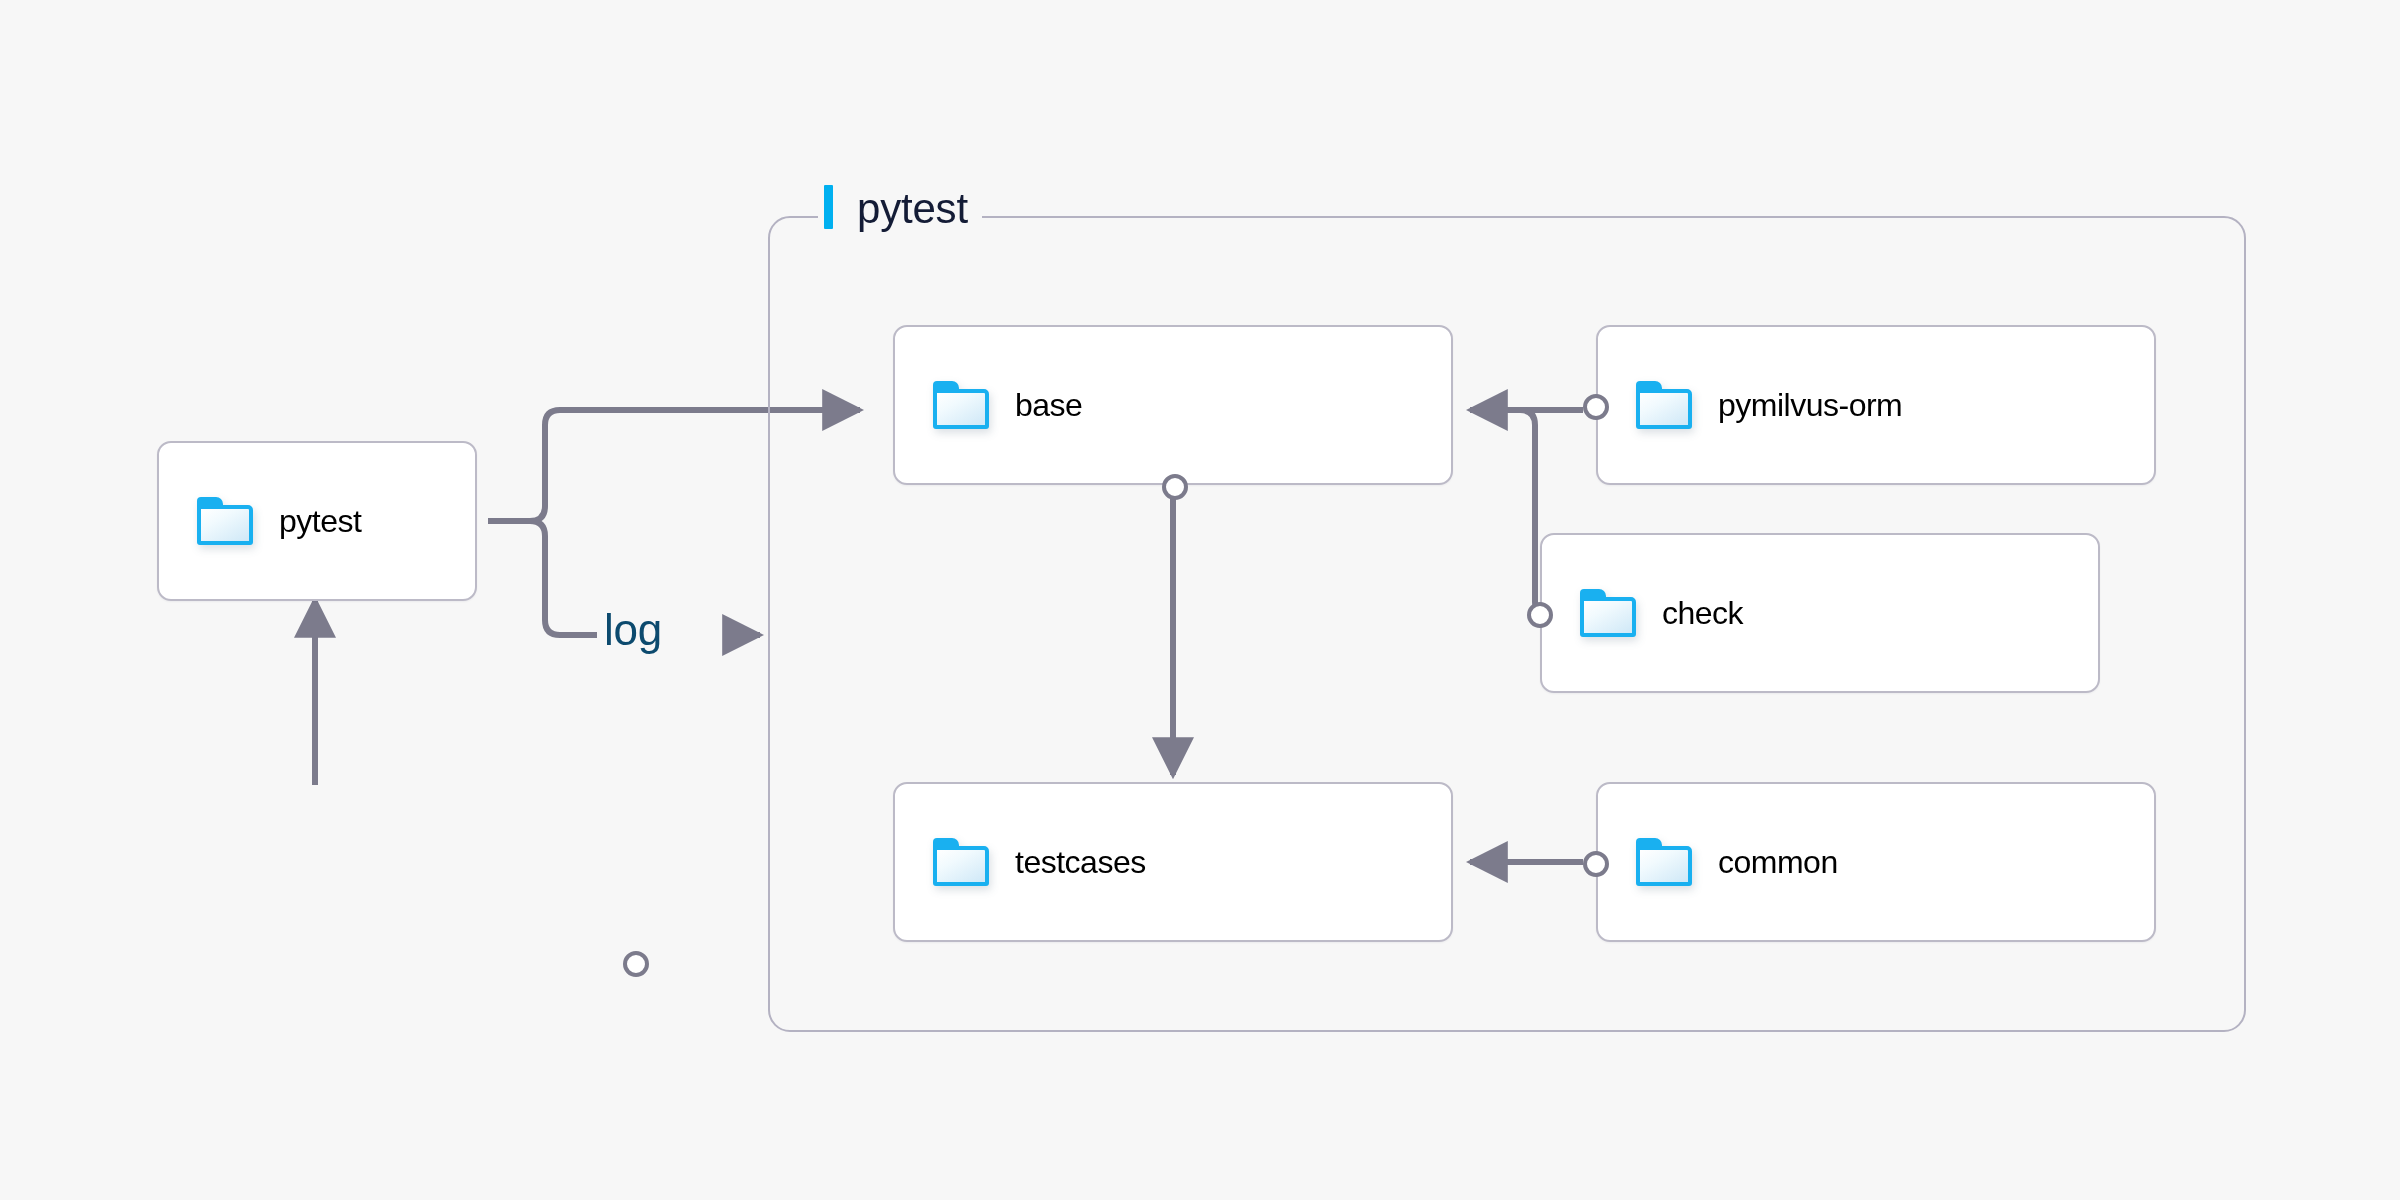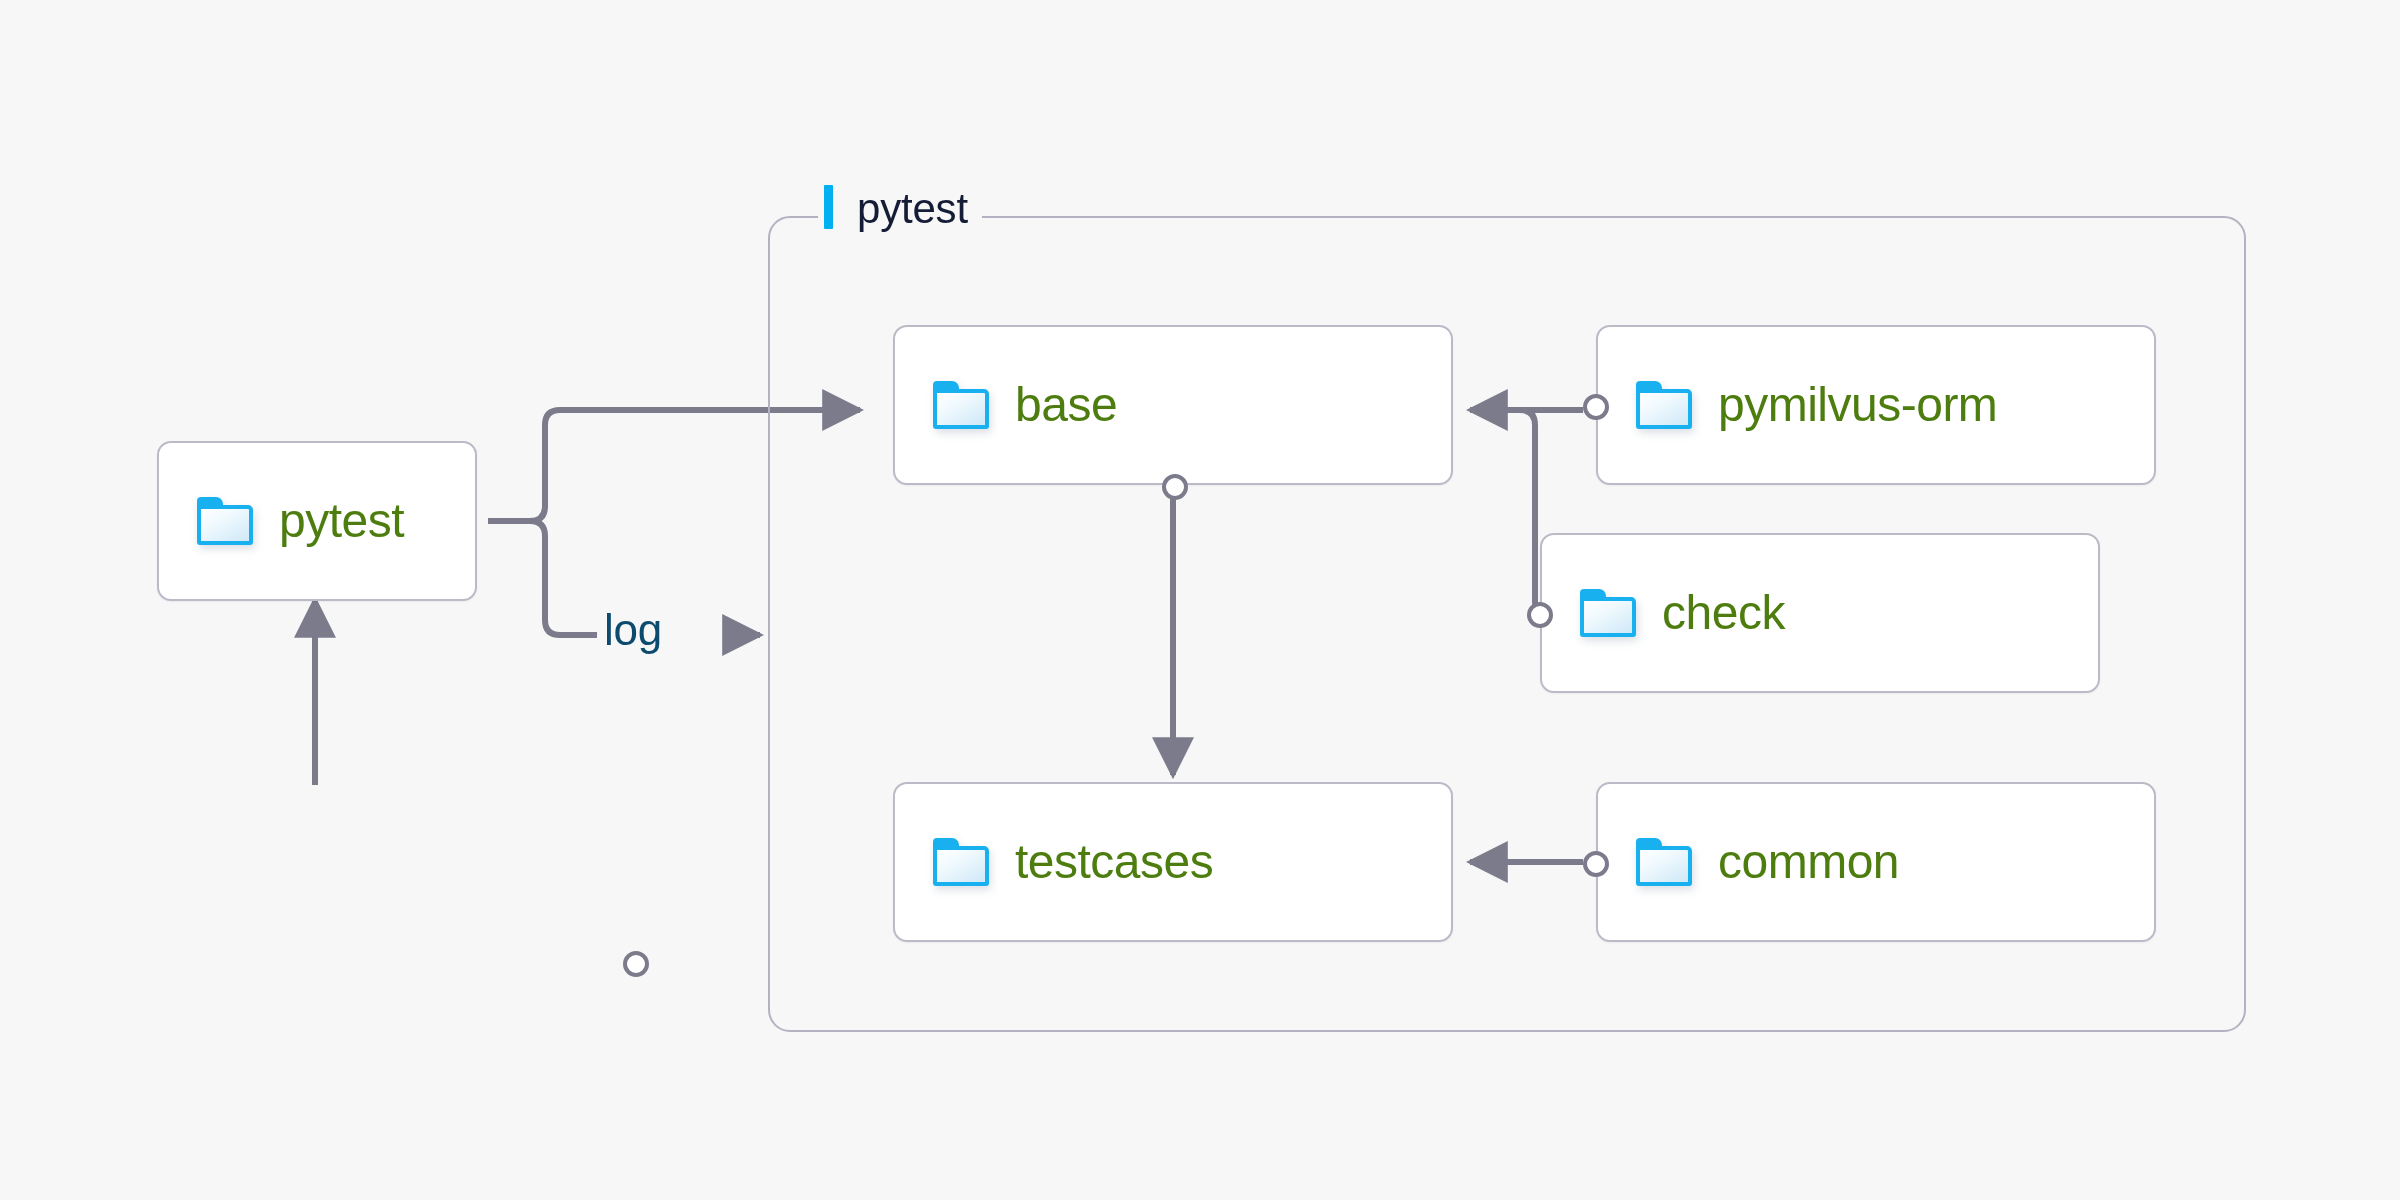--- a/index.html
+++ b/index.html
@@ -65,22 +65,22 @@
     background: #ffffff;
     border: 2px solid #bcbac7;
     border-radius: 14px;
     display: flex;
     align-items: center;
     gap: 26px;
     padding-left: 38px;
     box-shadow: 0 1px 2px rgba(20,28,54,0.05);
   }
   .node-label {
-    font-size: 48px;
-    color: #4d7c0f;
+    font-size: 32px;
+    color: #000000;
     letter-spacing: -0.5px;
     white-space: nowrap;
     line-height: 1;
   }
 
   
   .folder-icon {
     flex: none;
     width: 56px;
     height: 48px;

